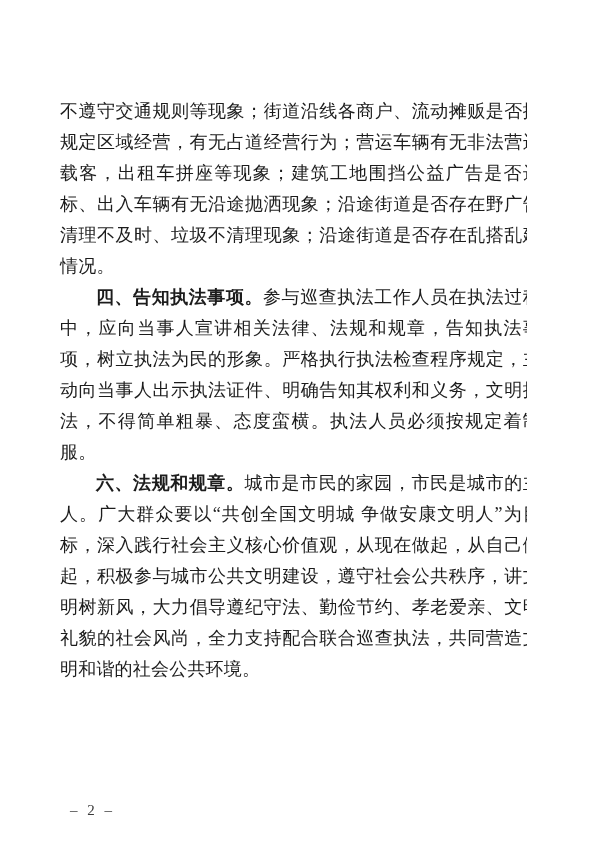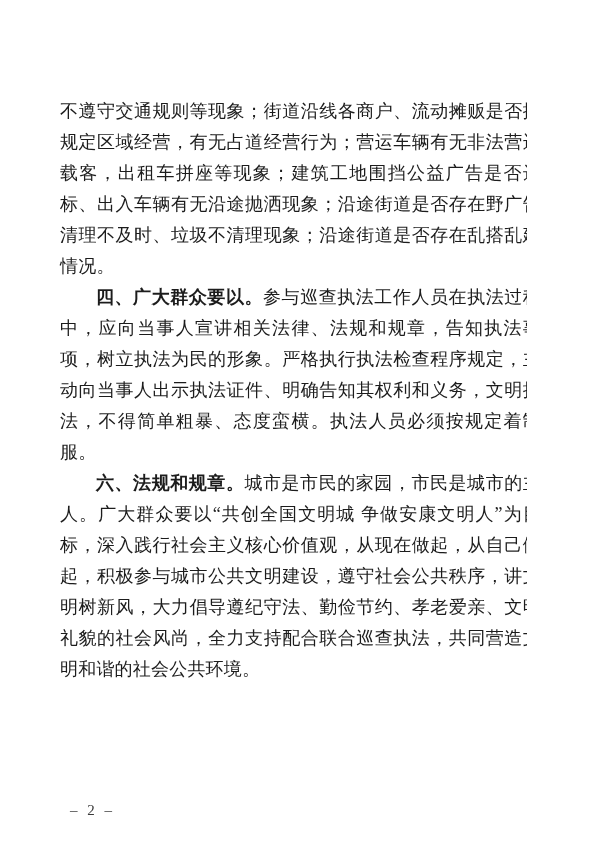--- a/index.html
+++ b/index.html
@@ -47,21 +47,21 @@
   }
 </style>
 </head>
 <body>
 
 <div class="page">
   <div class="content">
 
     <p class="para continuation"><span class="heading"></span><span>不遵守交通规则等现象；街道沿线各商户、流动摊贩是否按规定区域经营，有无占道经营行为；营运车辆有无非法营运载客，出租车拼座等现象；建筑工地围挡公益广告是否达标、出入车辆有无沿途抛洒现象；沿途街道是否存在野广告清理不及时、垃圾不清理现象；沿途街道是否存在乱搭乱建情况。</span></p>
 
-    <p class="para"><span class="heading">四、广大群众要以。</span><span>参与巡查执法工作人员在执法过程中，应向当事人宣讲相关法律、法规和规章，告知执法事项，树立执法为民的形象。严格执行执法检查程序规定，主动向当事人出示执法证件、明确告知其权利和义务，文明执法，不得简单粗暴、态度蛮横。执法人员必须按规定着制服。</span></p>
+    <p class="para"><span class="heading">四、告知执法事项。</span><span>参与巡查执法工作人员在执法过程中，应向当事人宣讲相关法律、法规和规章，告知执法事项，树立执法为民的形象。严格执行执法检查程序规定，主动向当事人出示执法证件、明确告知其权利和义务，文明执法，不得简单粗暴、态度蛮横。执法人员必须按规定着制服。</span></p>
 
 
     <p class="para"><span class="heading">六、法规和规章。</span><span>城市是市民的家园，市民是城市的主人。广大群众要以“共创全国文明城 争做安康文明人”为目标，深入践行社会主义核心价值观，从现在做起，从自己做起，积极参与城市公共文明建设，遵守社会公共秩序，讲文明树新风，大力倡导遵纪守法、勤俭节约、孝老爱亲、文明礼貌的社会风尚，全力支持配合联合巡查执法，共同营造文明和谐的社会公共环境。</span></p>
 
   </div>
 
   <div class="page-number">– 2 –</div>
 </div>
 
 </body></html>

